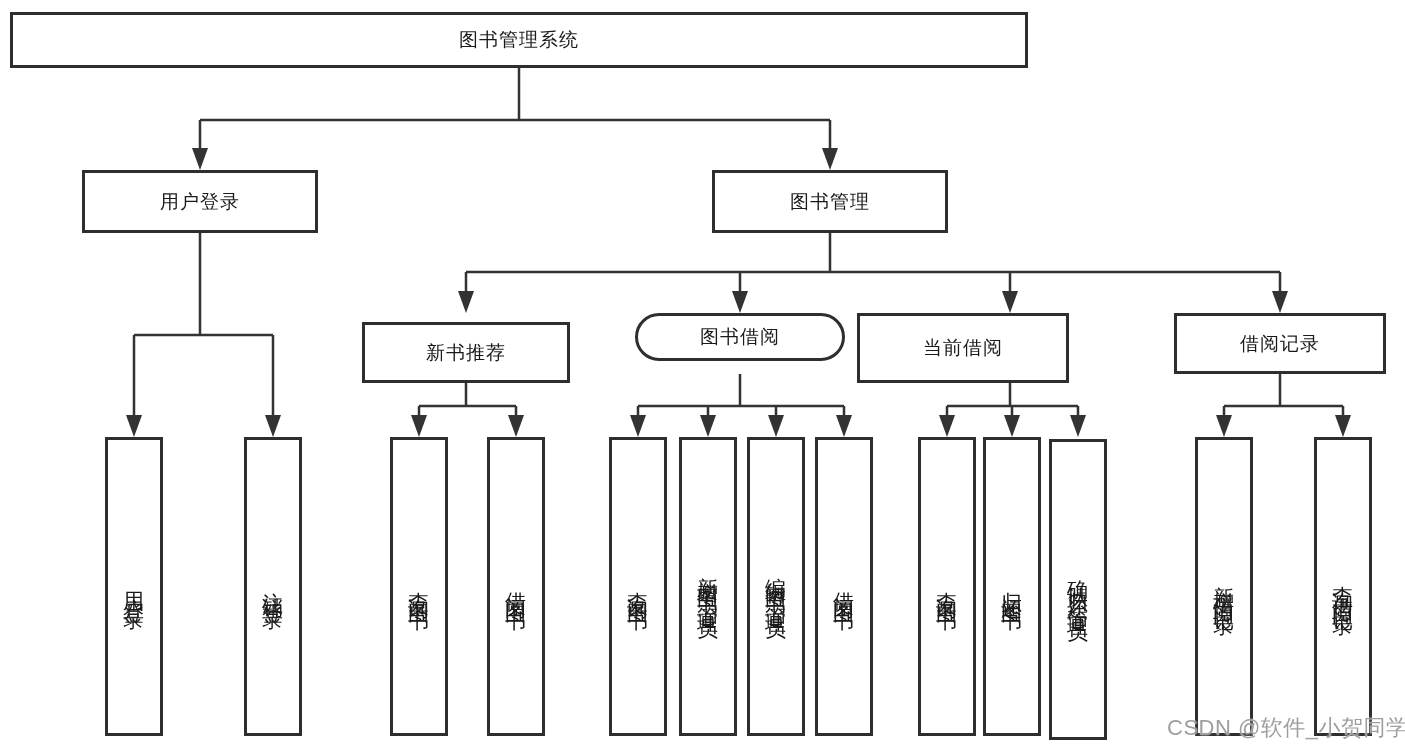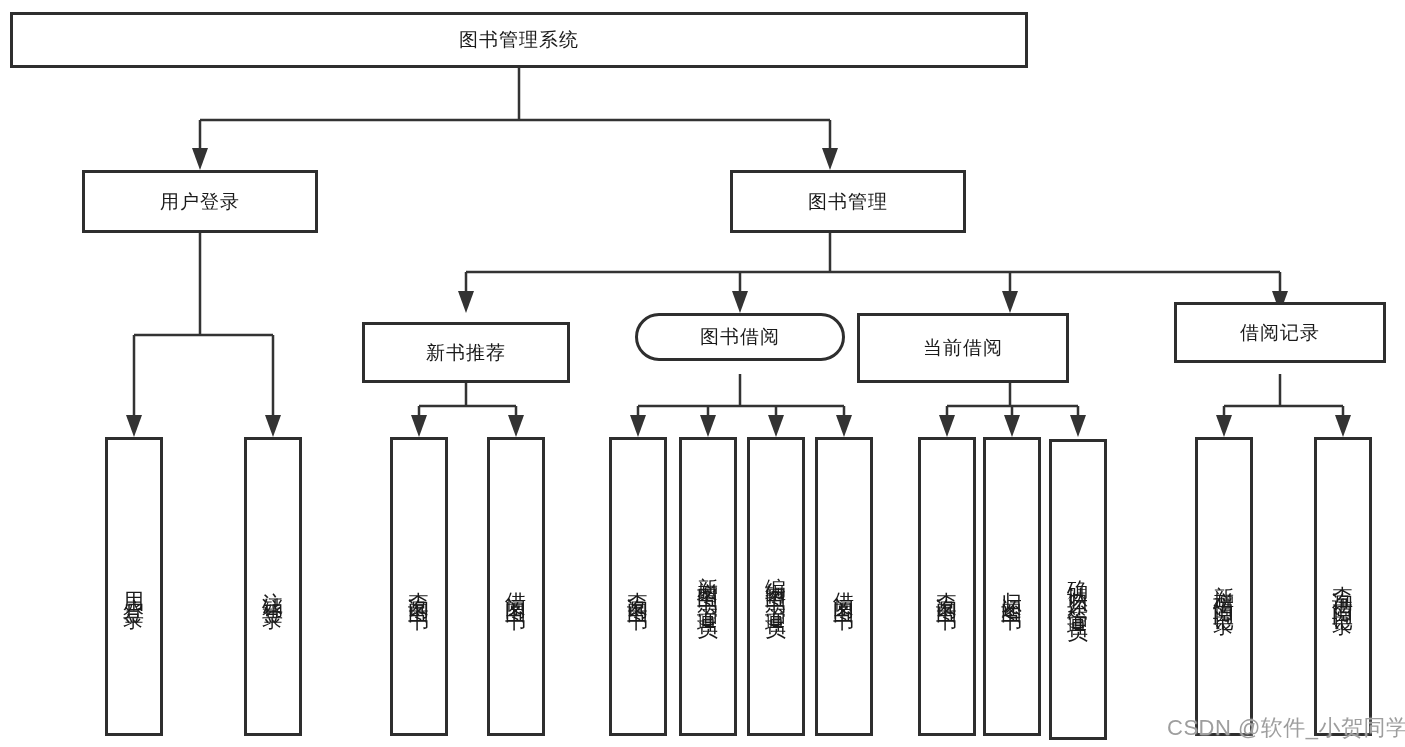--- a/index.html
+++ b/index.html
@@ -97,26 +97,26 @@
       <polygon points="1004,415 1020,415 1012,437"></polygon>
       <polygon points="1070,415 1086,415 1078,437"></polygon>
       <polygon points="1216,415 1232,415 1224,437"></polygon>
       <polygon points="1335,415 1351,415 1343,437"></polygon>
     </g>
   </svg>
 
   <div class="node" style="left:10px; top:12px; width:1018px; height:56px;">图书管理系统</div>
 
   <div class="node" style="left:82px; top:170px; width:236px; height:63px;">用户登录</div>
-  <div class="node" style="left:730px; top:170px; width:236px; height:63px;">图书管理</div>
+  <div class="node" style="left:712px; top:170px; width:236px; height:63px;">图书管理</div>
 
   <div class="node" style="left:362px; top:313px; width:208px; height:61px;margin-top:9px;">新书推荐</div>
   <div class="node" style="left:635px; top:313px; width:210px; height:48px;border-radius:24px;">图书借阅</div>
   <div class="node" style="left:857px; top:313px; width:212px; height:70px;">当前借阅</div>
-  <div class="node" style="left:1174px; top:302px; width:212px; height:61px;">借阅记录</div>
+  <div class="node" style="left:1174px; top:313px; width:212px; height:61px;">借阅记录</div>
 
   <div class="node vnode" style="left:105px; top:437px; width:58px; height:299px;">用户登录</div>
   <div class="node vnode" style="left:244px; top:437px; width:58px; height:299px;">注销登录</div>
 
   <div class="node vnode" style="left:390px; top:437px; width:58px; height:299px;">查询图书</div>
   <div class="node vnode" style="left:487px; top:437px; width:58px; height:299px;">借阅图书</div>
 
   <div class="node vnode" style="left:609px; top:437px; width:58px; height:299px;">查询图书</div>
   <div class="node vnode" style="left:679px; top:437px; width:58px; height:299px;">新增图书（管理员）</div>
   <div class="node vnode" style="left:747px; top:437px; width:58px; height:299px;">编辑图书（管理员）</div>

